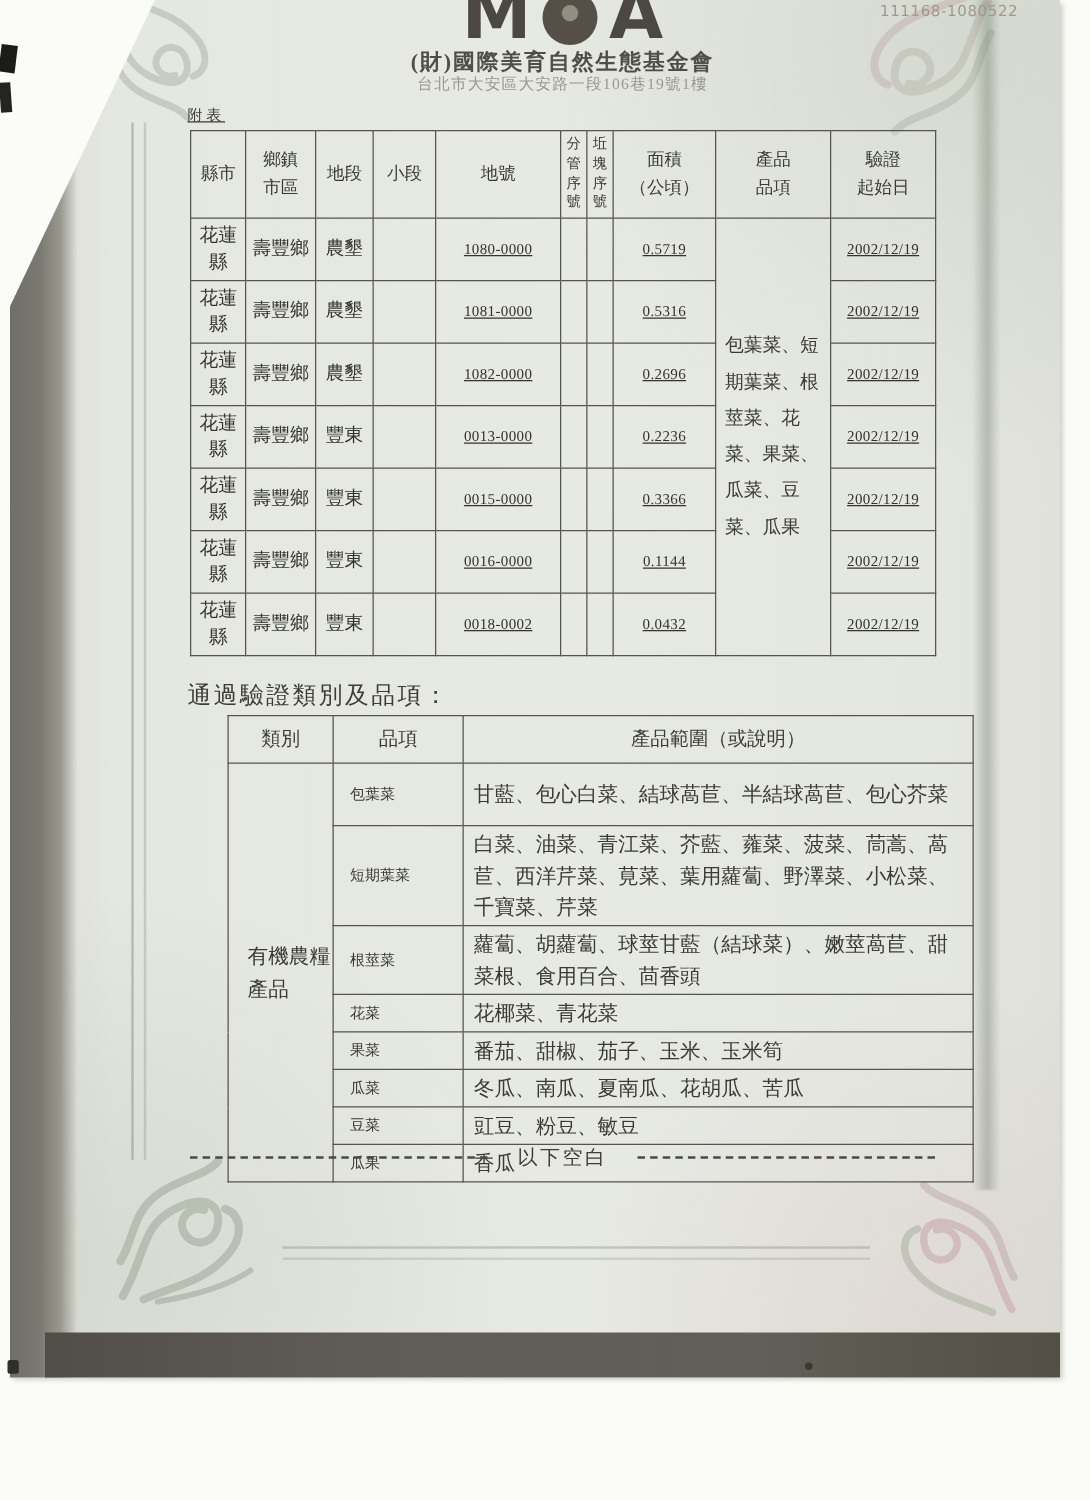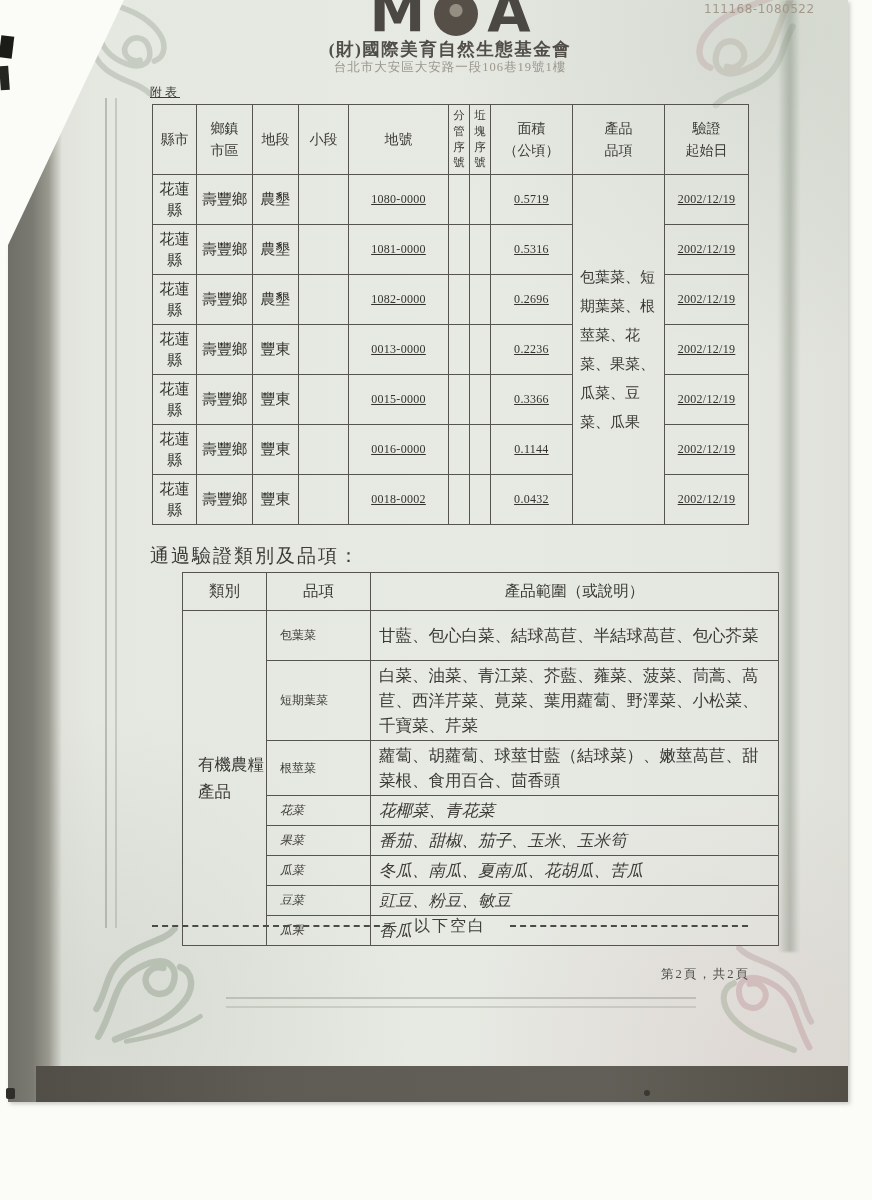--- a/index.html
+++ b/index.html
@@ -120,21 +120,21 @@
     word-break:break-all;color:#3b3a36;
   }
   .t2 td.item{font-size:12px;text-align:left;padding:2px 4px 2px 13px;color:#3b3a36;}
   .t2 td.scope{
     font-size:16.5px;text-align:left;padding:2px 8px;line-height:25px;
     word-break:break-all;color:#3b3a36;
   }
   .t2 tr.r-tall1{height:50px;}
   .t2 tr.r-tall2{height:76px;}
   .t2 tr.r-tall3{height:50px;}
-  .t2 tr.r-small{height:27px;font-style:italic;}
+  .t2 tr.r-small{height:27px;}
 
   
   .blank-sep{
     position:absolute;left:144px;top:916px;width:596px;height:20px;
     display:flex;align-items:center;z-index:3;
   }
   .blank-sep .dash{flex:1;border-top:2px dashed #4b4a44;height:0;}
   .blank-sep .lbl{margin:0 24px;font-size:16px;letter-spacing:2px;color:#3e3d38;}
   .page-note{
     position:absolute;left:460px;top:966px;width:282px;text-align:right;
@@ -372,21 +372,20 @@
           <td class="scope">香瓜</td>
         </tr>
       </tbody>
     </table>
 
     <div class="blank-sep">
       <span class="dash"></span>
       <span class="lbl">以下空白</span>
       <span class="dash"></span>
     </div>
-    <div class="page-note">第2頁，共2頁</div>
 
     <div class="bottom-edge"></div>
     <div class="speck" style="left:636px;top:1090px;width:6px;height:6px;"></div>
   </div>
 
   <div class="corner-fold"></div>
   <div class="mark mark-1"></div>
   <div class="mark mark-2"></div>
   <div class="mark mark-3"></div>
 </div>

